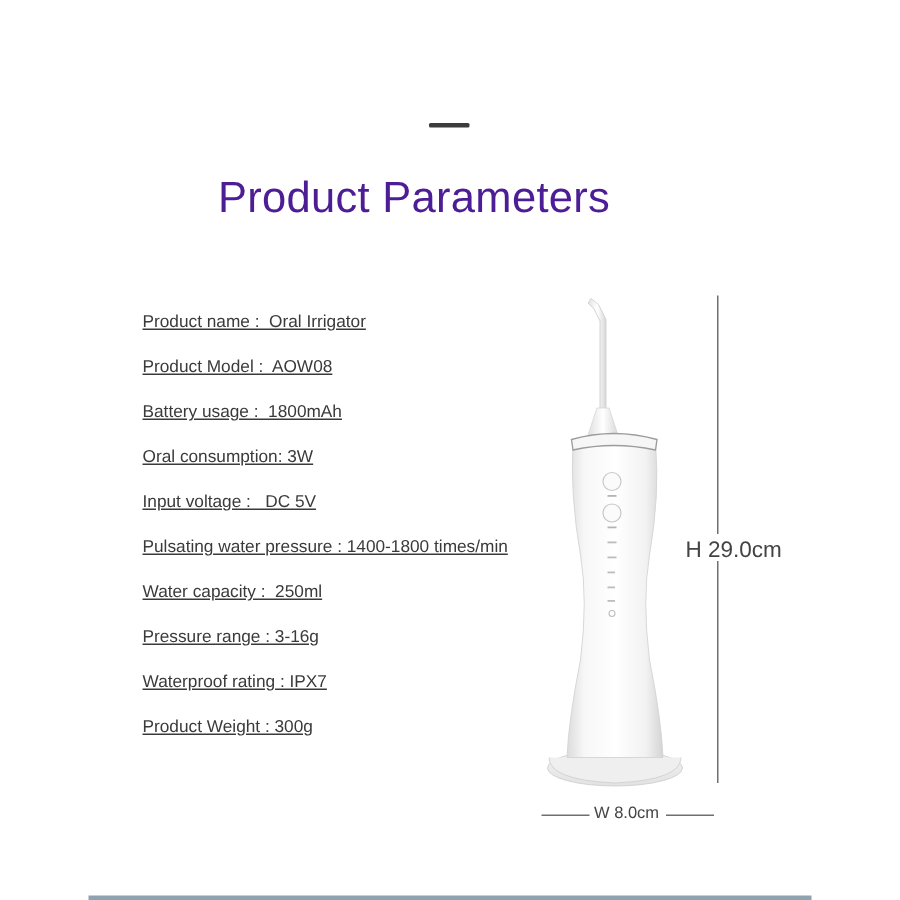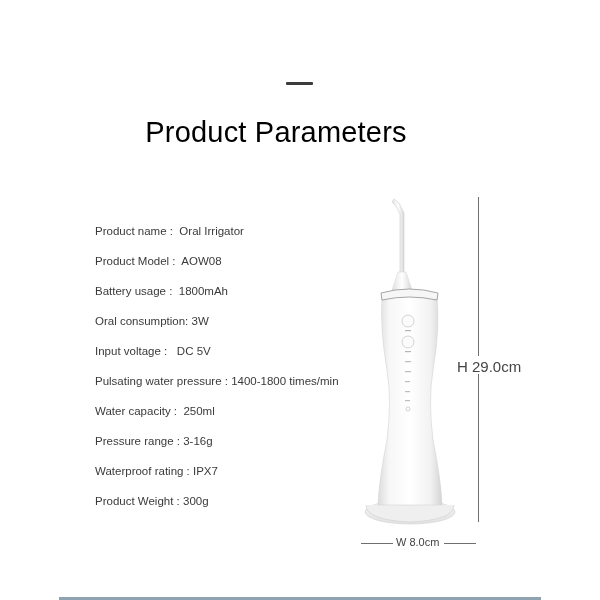--- a/index.html
+++ b/index.html
@@ -25,31 +25,32 @@
       border-radius: 1px;
     }
     .title {
       position: absolute;
       left: 0;
       top: 116px;
       width: 552px;
       text-align: center;
       font-size: 29px;
       font-weight: normal;
-      color: #000000;
+      color: #4c1d95;
       letter-spacing: 0.2px;
       margin: 0;
     }
     .specs {
       position: absolute;
       left: 95px;
-      top: 223px;
+      top: 207px;
       margin: 0;
       padding: 0;
       list-style: none;
+      text-decoration: underline;
     }
     .specs li {
       height: 30px;
       font-size: 11.5px;
       color: #3a3a3a;
       white-space: pre;
       line-height: 16px;
     }
     
     .device {

